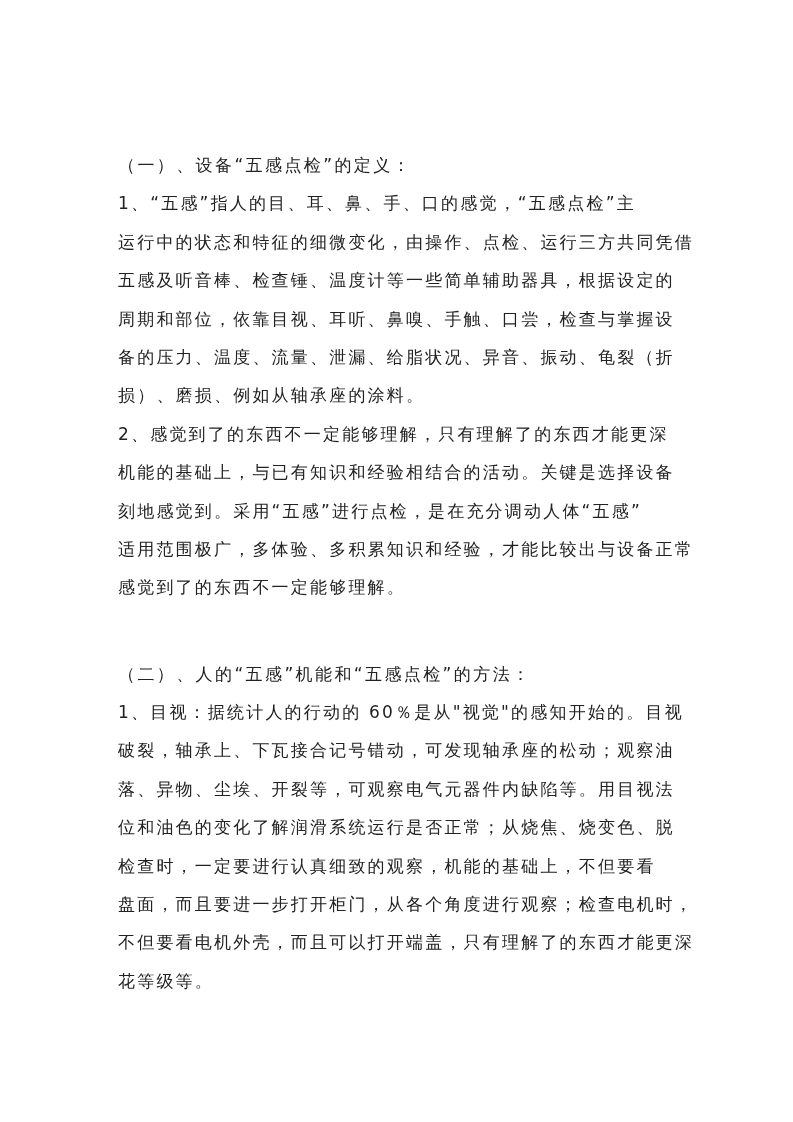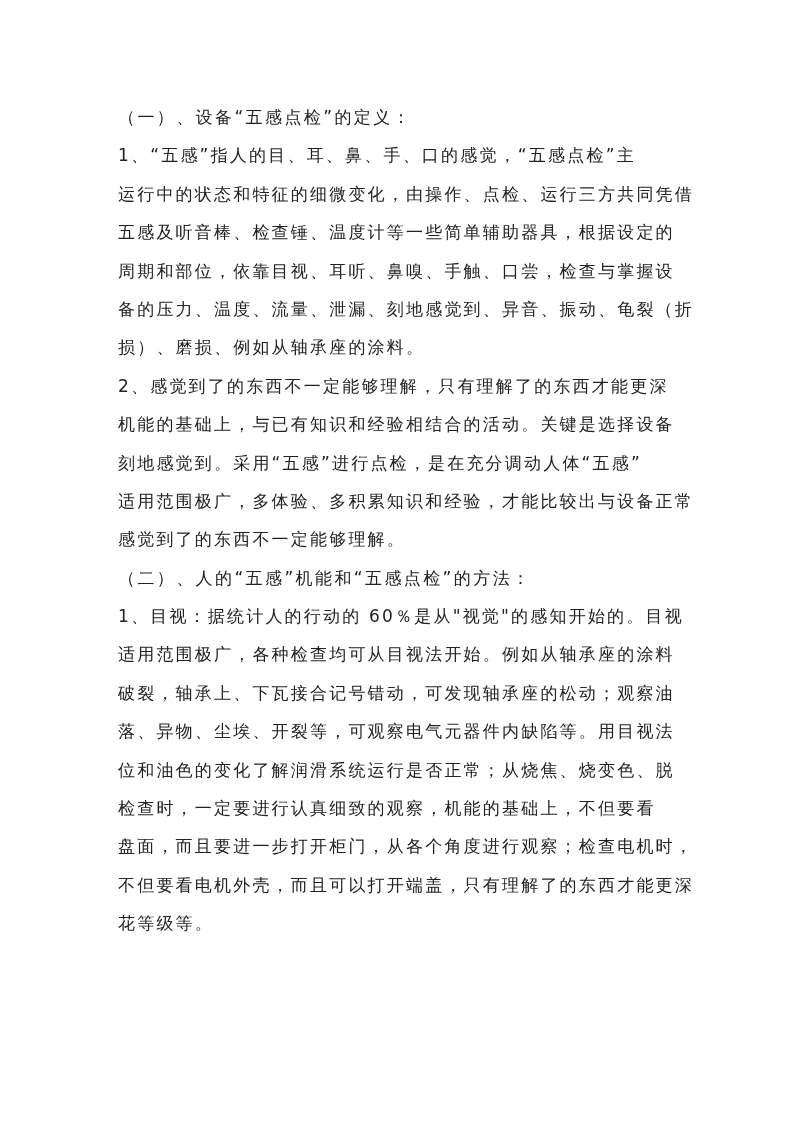--- a/index.html
+++ b/index.html
@@ -24,41 +24,41 @@
     .line {
       height: 38.4px;
       line-height: 28px;
       font-size: 17px;
       letter-spacing: 2.2px;
       white-space: nowrap;
       overflow: visible;
     }
     .line.heading {
       letter-spacing: 2.4px;
+      margin-top: 48px;
     }
   </style>
 </head>
 <body>
 
 <div class="page">
   <div class="line heading">（一）、设备“五感点检”的定义：</div>
   <div class="line">1、“五感”指人的目、耳、鼻、手、口的感觉，“五感点检”主</div>
   <div class="line">运行中的状态和特征的细微变化，由操作、点检、运行三方共同凭借</div>
   <div class="line">五感及听音棒、检查锤、温度计等一些简单辅助器具，根据设定的</div>
   <div class="line">周期和部位，依靠目视、耳听、鼻嗅、手触、口尝，检查与掌握设</div>
-  <div class="line">备的压力、温度、流量、泄漏、刻地感觉到、异音、振动、龟裂（折</div>
+  <div class="line">备的压力、温度、流量、泄漏、给脂状况、异音、振动、龟裂（折</div>
   <div class="line">损）、磨损、例如从轴承座的涂料。</div>
   <div class="line">2、感觉到了的东西不一定能够理解，只有理解了的东西才能更深</div>
   <div class="line">机能的基础上，与已有知识和经验相结合的活动。关键是选择设备</div>
   <div class="line">刻地感觉到。采用“五感”进行点检，是在充分调动人体“五感”</div>
   <div class="line">适用范围极广，多体验、多积累知识和经验，才能比较出与设备正常</div>
   <div class="line">感觉到了的东西不一定能够理解。</div>
   <div class="line heading">（二）、人的“五感”机能和“五感点检”的方法：</div>
   <div class="line">1、目视：据统计人的行动的 60％是从"视觉"的感知开始的。目视</div>
-  <div class="line">适用范围极广，各种检查均可从目视法开始。例如从轴承座的涂料</div>
   <div class="line">破裂，轴承上、下瓦接合记号错动，可发现轴承座的松动；观察油</div>
   <div class="line">落、异物、尘埃、开裂等，可观察电气元器件内缺陷等。用目视法</div>
   <div class="line">位和油色的变化了解润滑系统运行是否正常；从烧焦、烧变色、脱</div>
   <div class="line">检查时，一定要进行认真细致的观察，机能的基础上，不但要看</div>
   <div class="line">盘面，而且要进一步打开柜门，从各个角度进行观察；检查电机时，</div>
   <div class="line">不但要看电机外壳，而且可以打开端盖，只有理解了的东西才能更深</div>
   <div class="line">花等级等。</div>
 </div>
 
 </body></html>

